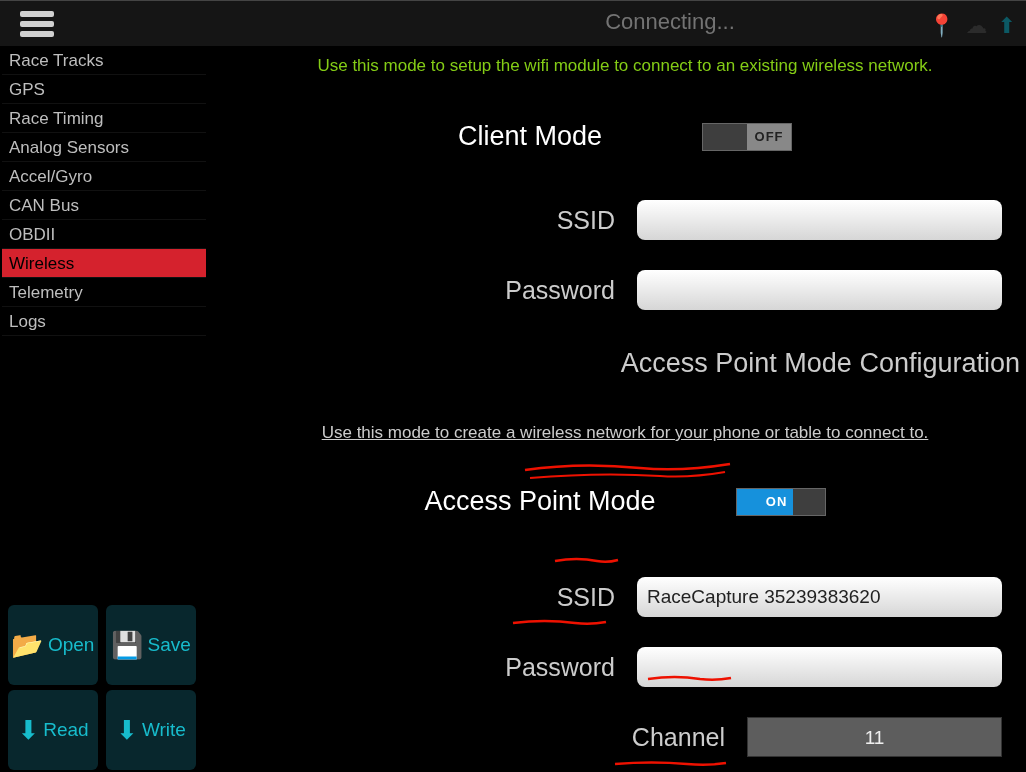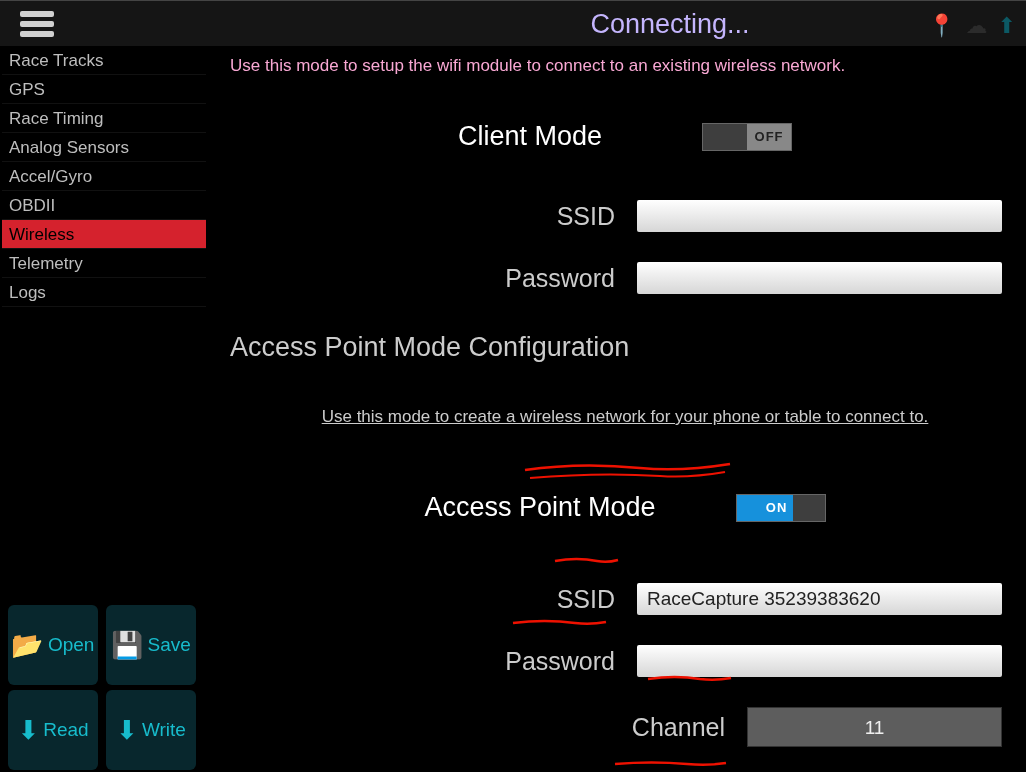--- a/index.html
+++ b/index.html
@@ -15,21 +15,21 @@
   background:#151515; border-top:1px solid #444;
 }
 .hamburger {
   position:absolute; left:20px; top:6px; width:38px; height:34px; cursor:pointer;
 }
 .hamburger span {
   display:block; height:6px; width:34px; background:#d0d0d0; border-radius:2px; margin:4px 0;
 }
 .status-text {
   position:absolute; left:350px; width:640px; top:8px; text-align:center;
-  font-size:27px; color:#c4b5fd; font-weight:300;
+  font-size:22px; color:#737373; font-weight:300;
 }
 .topicons {
   position:absolute; right:10px; top:12px; display:flex; gap:10px;
 }
 .topicons span{ font-size:22px; color:#2b2b2b;}
 .topicons .upload { color:#0c5964; }
 
 .sidebar {
   position:absolute; left:2px; top:46px; width:204px;
 }
@@ -48,21 +48,21 @@
   color:#17bccc; font-size:19px; gap:4px;
 }
 .sqbtn .ico{ font-size:26px; }
 .sqbtn .lbl{ max-width:48px; text-align:left; line-height:20px; word-break:break-all;}
 
 .main {
   position:absolute; left:230px; top:50px; width:790px; height:720px;
   overflow:hidden;
 }
 .desc {
-  font-size:17px; color:#f9a8d4; margin-top:6px; font-weight:300;
+  text-align:center; font-size:17px; color:#84cc16; margin-top:6px; font-weight:300;
 }
 .toggle-row {
   margin-top:45px; display:flex; justify-content:center; align-items:center; gap:100px;
 }
 .toggle-row.narrow{ gap:80px;}
 .big-label {
   font-size:27px; color:#ffffff; font-weight:300;
 }
 .toggle {
   width:90px; height:28px; background:#5eead4; display:flex; cursor:pointer; border:1px solid #666;
@@ -74,31 +74,31 @@
 .toggle.on  .half.right{ background:#3e3e3e;}
 
 .field-row {
   margin-top:48px; display:flex; align-items:center; justify-content:flex-end; padding-right:18px;
 }
 .field-row.short{ margin-top:30px;justify-content:flex-end;}
 .field-label {
   font-size:25px; color:#ccc; margin-right:22px; font-weight:300;
 }
 .text-input {
-  width:365px; height:32px; border-radius:2px;
+  width:365px; height:40px; border-radius:8px;
   background:linear-gradient(#fff,#d6d6d6);
   border:none; padding:0 10px; font-size:19px; color:#222;
 }
 .sel-input {
   width:255px; height:40px; background:#5d5d5d;
   color:#eee; font-size:19px; text-align:center; line-height:40px;
   border:1px solid #333; cursor:pointer;
 }
 .section-title{
-  text-align:left; font-size:27px; color:#ccc; margin-top:38px; font-weight:300;
+  text-align:right; font-size:27px; color:#ccc; margin-top:38px; font-weight:300;
 }
 .desc2{ text-align:center; font-size:17px; color:#ccc; margin-top:44px; font-weight:300;text-decoration:underline;}
 
 .scribble{ position:absolute; pointer-events:none;}
 </style>
 </head>
 <body>
 
 <div class="topbar">
   <div class="hamburger">
@@ -113,20 +113,21 @@
     <span class="upload">⬆</span>
   </div>
 </div>
 
 <div class="sidebar">
   <div class="side-item">Race Tracks</div>
   <div class="side-item">GPS</div>
   <div class="side-item">Race Timing</div>
   <div class="side-item">Analog Sensors</div>
   <div class="side-item">Accel/Gyro</div>
+  <div class="side-item">CAN Bus</div>
   <div class="side-item">OBDII</div>
   <div class="side-item active">Wireless</div>
   <div class="side-item">Telemetry</div>
   <div class="side-item">Logs</div>
 </div>
 
 <div class="btnrow1">
   <div class="sqbtn">
     <span class="ico">📂</span>
     <span class="lbl">Open</span>
@@ -164,21 +165,21 @@
     <input class="text-input" value="" style="">
   </div>
   <div class="field-row short">
     <div class="field-label">Password</div>
     <input class="text-input" value="" style="">
   </div>
 
   <div class="section-title">Access Point Mode Configuration</div>
   <div class="desc2">Use this mode to create a wireless network for your phone or table to connect to.</div>
 
-  <div class="toggle-row narrow" style="margin-top:65px">
+  <div class="toggle-row narrow" style="margin-top:43px">
     <div class="big-label">Access Point Mode</div>
     <div class="toggle on">
       <div class="half left">ON</div>
       <div class="half right"></div>
     </div>
   </div>
 
   <div class="field-row" style="margin-top:60px">
     <div class="field-label">SSID</div>
     <input class="text-input" value="RaceCapture 35239383620" style="">

